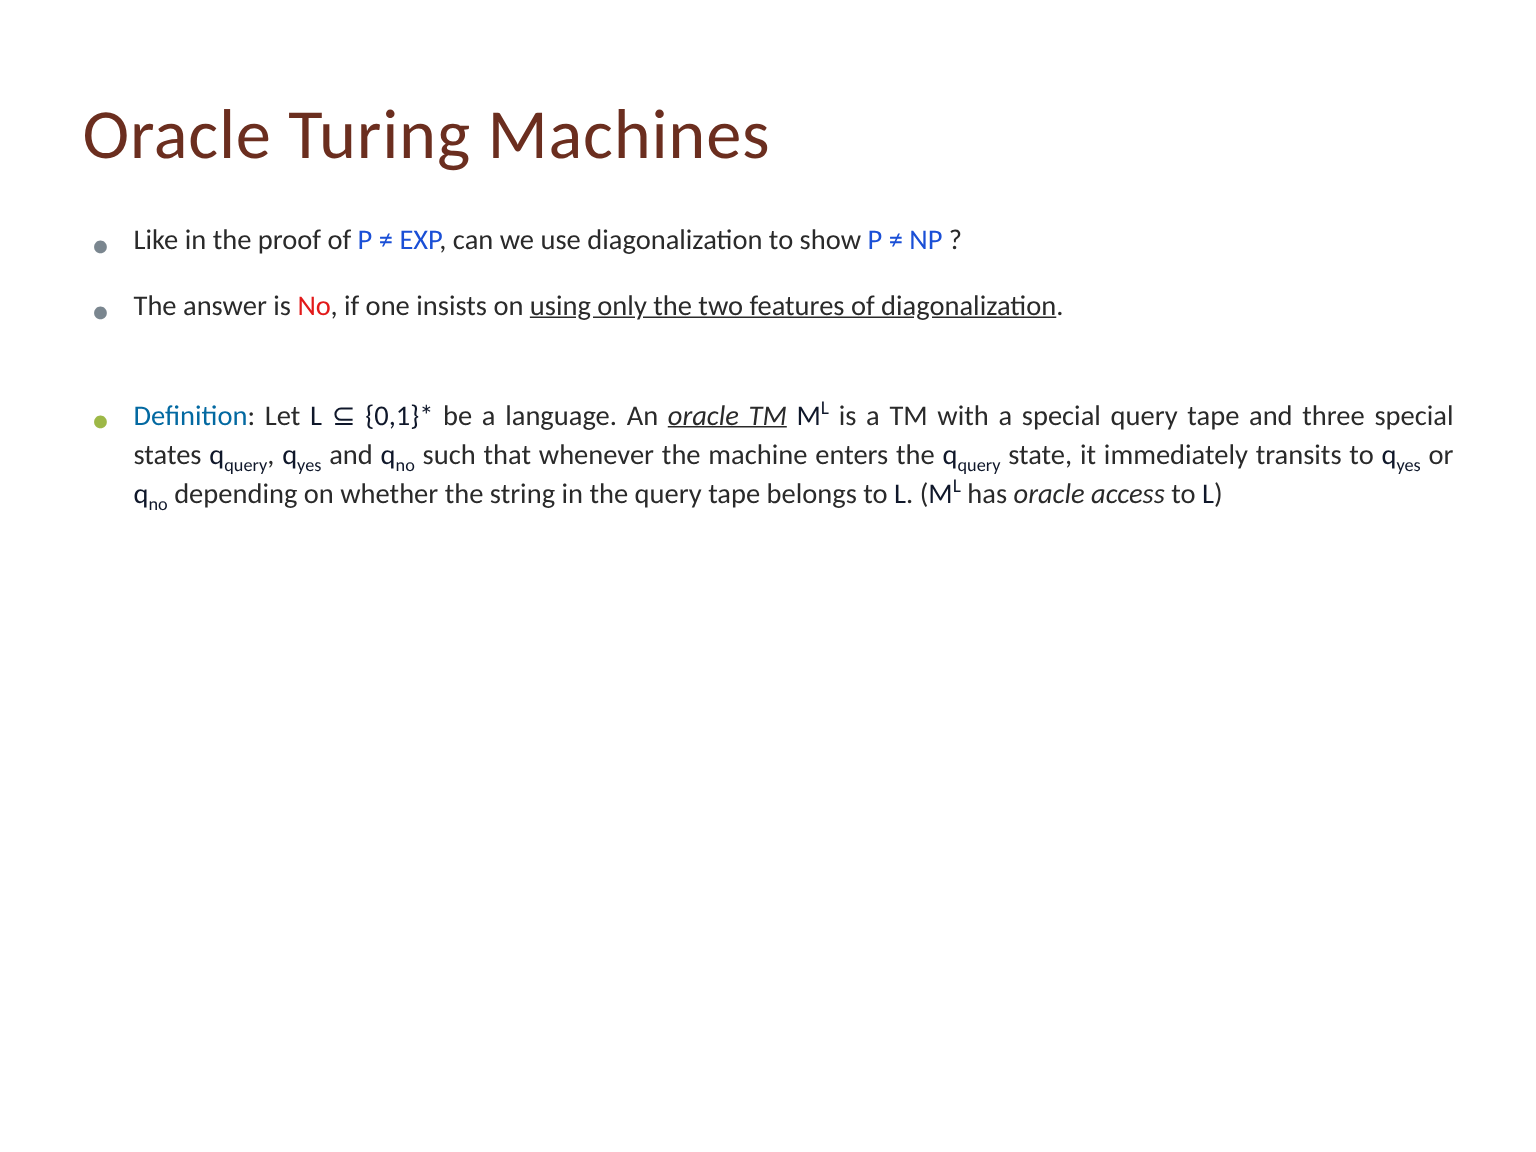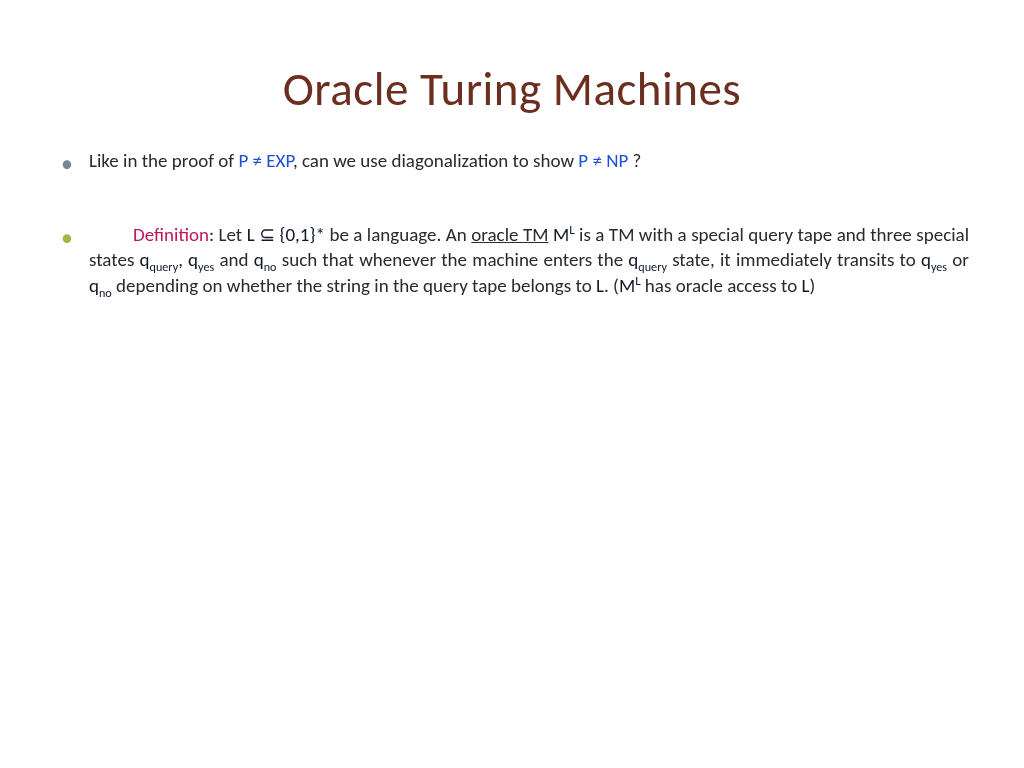--- a/index.html
+++ b/index.html
@@ -10,21 +10,20 @@
     font-family: "Gill Sans", "Gill Sans MT", "Segoe UI", Calibri, sans-serif;
     padding: 60px 55px 40px 55px;
     overflow: hidden;
   }
   h1.title {
     color: #6b2e1f;
     font-size: 47px;
     font-weight: 400;
     margin-bottom: 30px;
     letter-spacing: 0.5px;
-    text-align: center;
   }
   ul.points {
     list-style: none;
   }
   ul.points > li {
     position: relative;
     font-size: 19px;
     line-height: 1.35;
     color: #2a2a2a;
     padding-left: 34px;
@@ -37,36 +36,39 @@
     left: 6px;
     top: 0;
     font-size: 24px;
   }
   ul.points > li.b1::before { color: #7a868f; }
   ul.points > li.b2::before { color: #7a868f; }
   ul.points > li.b3::before { color: #9db847; }
   ul.points > li.spaced { margin-top: 48px; }
   .blue { color: #1a4fd6; }
   .red  { color: #e21a1a; }
-  .olive{ color: #be185d; margin-left: 44px; }
+  .olive{ color: #0369a1; }
   .crim { color: #0f172a; }
   .ul   { text-decoration: underline; }
-  .it   { }
+  .it   { font-style: italic; }
   sub   { font-size: 0.64em; vertical-align: sub; line-height: 0; }
   sup   { font-size: 0.68em; vertical-align: super; line-height: 0; }
 </style>
 </head>
 <body>
 
 <h1 class="title">Oracle Turing Machines</h1>
 
 <ul class="points">
 
   <li class="b1">
     <span>Like in the proof of </span><span class="blue">P ≠ EXP</span><span>, can we use diagonalization to show </span><span class="blue">P ≠ NP</span><span> ?</span>
   </li>
 
+  <li class="b2">
+    <span>The answer is </span><span class="red">No</span><span>, if one insists on </span><span class="ul">using only the two features of diagonalization</span><span>.</span>
+  </li>
 
   <li class="b3 spaced">
     <span class="olive">Definition</span><span>: Let </span><span class="crim">L ⊆ {0,1}*</span><span> be a language. An </span><span class="ul it">oracle TM</span><span> </span><span class="crim"><span>M</span><sup>L</sup></span><span> is a TM with a special query tape and three special states </span><span class="crim"><span>q</span><sub>query</sub></span><span>, </span><span class="crim"><span>q</span><sub>yes</sub></span><span> and </span><span class="crim"><span>q</span><sub>no</sub></span><span> such that whenever the machine enters the </span><span class="crim"><span>q</span><sub>query</sub></span><span> state, it immediately transits to </span><span class="crim"><span>q</span><sub>yes</sub></span><span> or </span><span class="crim"><span>q</span><sub>no</sub></span><span> depending on whether the string in the query tape belongs to </span><span class="crim">L</span><span>.    (</span><span class="crim"><span>M</span><sup>L</sup></span><span> has </span><span class="it">oracle access</span><span> to </span><span class="crim">L</span><span>)</span>
   </li>
 
 </ul>
 
 </body></html>

